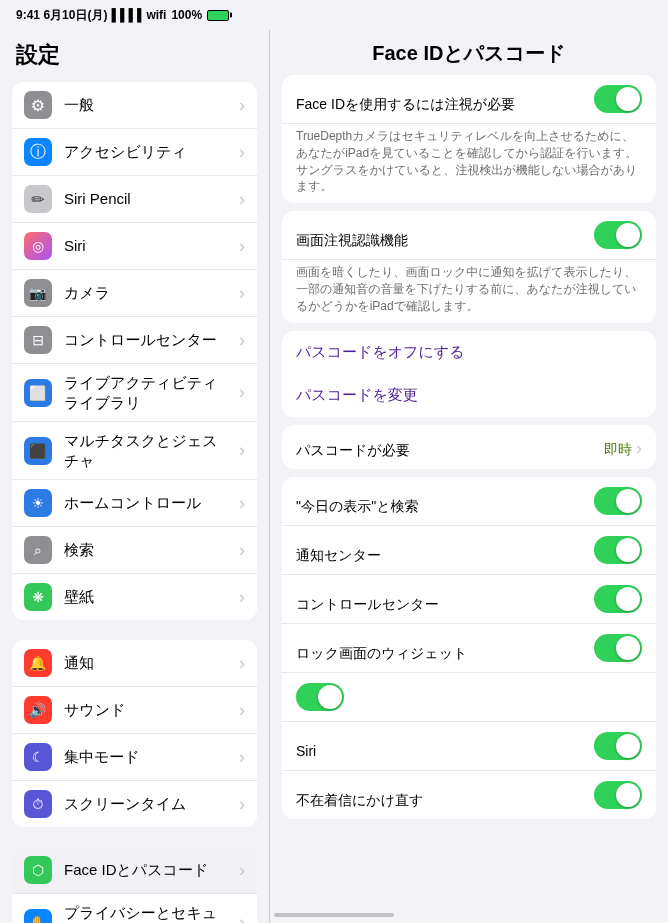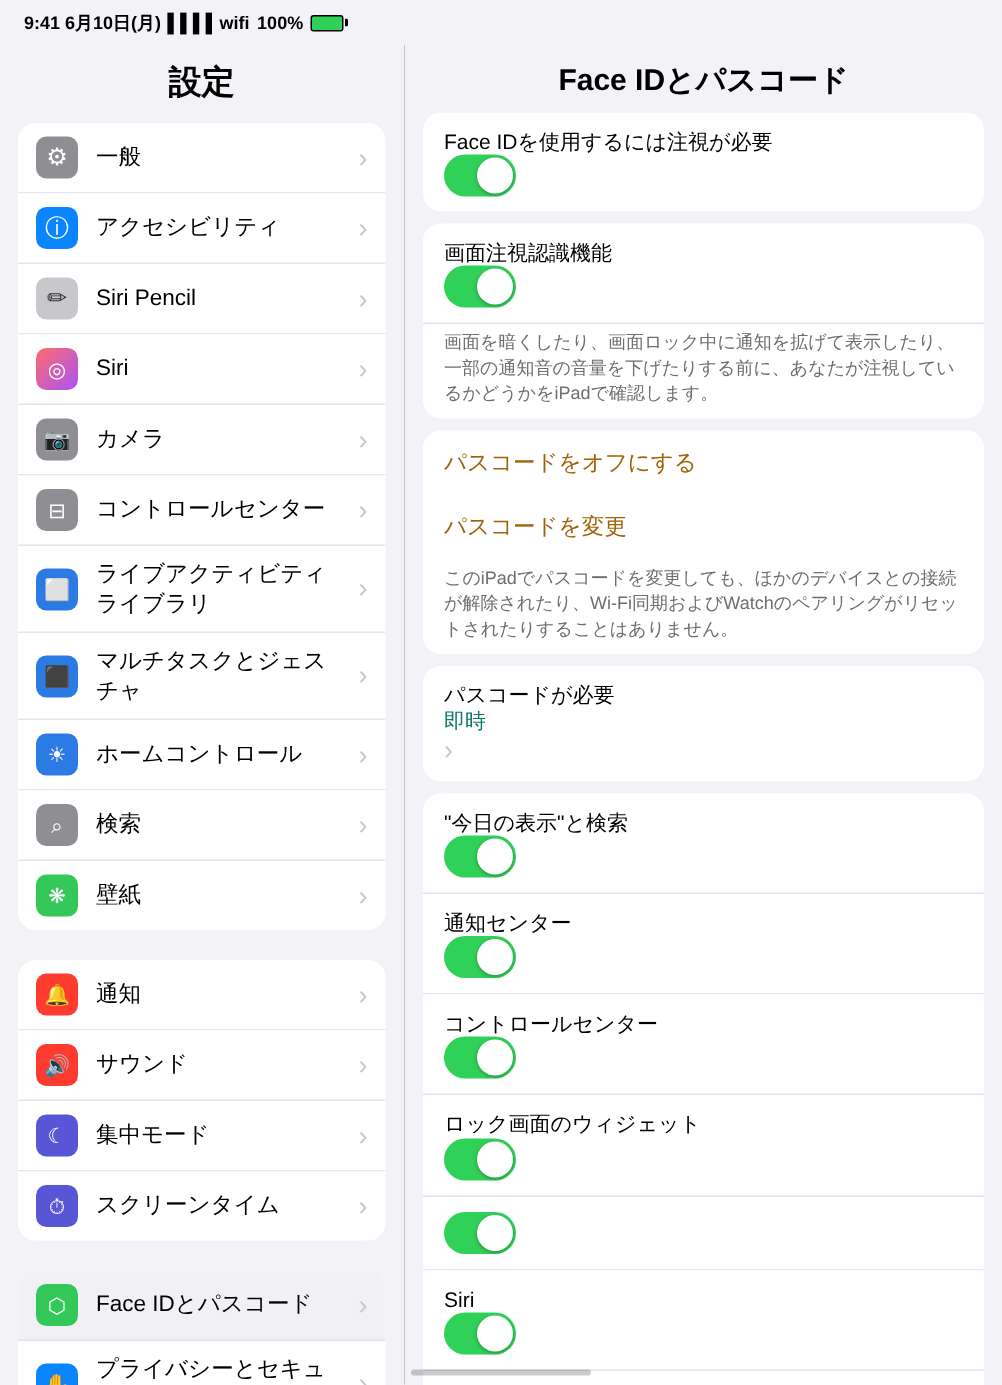--- a/index.html
+++ b/index.html
@@ -53,21 +53,21 @@
 
     
     .sidebar {
       width: 270px;
       background: #f2f2f7;
       border-right: 1px solid #c6c6c8;
       overflow-y: auto;
       flex-shrink: 0;
     }
     .sidebar-header {
-      text-align: center;
+      text-align: left;
       font-size: 22px;
       font-weight: 700;
       padding: 10px 16px 8px;
       color: #000;
     }
     .sidebar-section {
       background: #fff;
       border-radius: 12px;
       margin: 4px 12px 8px;
       overflow: hidden;
@@ -117,37 +117,36 @@
 
     
     .settings-section {
       background: #fff;
       border-radius: 12px;
       margin: 0 12px 8px;
       overflow: hidden;
     }
     .settings-row {
       display: flex;
-      align-items: flex-start;
+      align-items: flex-end;
       padding: 10px 14px;
       border-bottom: 0.5px solid #e5e5ea;
       background: #fff;
       min-height: 44px;
-      flex-direction: column;
     }
     .settings-row:last-child { border-bottom: none; }
     .settings-row-label {
       font-size: 14px;
       color: #000;
       flex: 1;
       line-height: 1.3;
     }
     .settings-row-value {
       font-size: 14px;
-      color: #0f766e;
+      color: #4d7c0f;
       margin-right: 4px;
     }
     .settings-row-desc {
       font-size: 12px;
       color: #6d6d72;
       padding: 4px 14px 8px;
       line-height: 1.4;
     }
 
     
@@ -165,21 +164,21 @@
       border-radius: 50%;
       background: #fff;
       top: 2px;
       box-shadow: 0 1px 3px rgba(0,0,0,0.3);
       transition: left 0.2s;
     }
     .toggle.on .toggle-thumb { left: 22px; }
 
     
     .settings-link {
-      color: #a16207;
+      color: #4c1d95;
       font-size: 15px;
       padding: 12px 14px;
       cursor: pointer;
       background: #fff;
     }
 
     
     .section-label {
       font-size: 12px;
       color: #6d6d72;
@@ -347,37 +346,37 @@
   <div class="right-panel">
     <div class="right-header">Face IDとパスコード</div>
 
     <div class="settings-section">
       <div class="settings-row">
         <span class="settings-row-label">Face IDを使用するには注視が必要</span>
         <div class="toggle on">
           <div class="toggle-thumb"></div>
         </div>
       </div>
+      <div class="settings-row-desc">TrueDepthカメラはセキュリティレベルを向上させるために、あなたがiPadを見ていることを確認してから認証を行います。サングラスをかけていると、注視検出が機能しない場合があります。</div>
     </div>
 
     <div class="settings-section">
       <div class="settings-row">
         <span class="settings-row-label">画面注視認識機能</span>
         <div class="toggle on">
           <div class="toggle-thumb"></div>
         </div>
       </div>
       <div class="settings-row-desc">画面を暗くしたり、画面ロック中に通知を拡げて表示したり、一部の通知音の音量を下げたりする前に、あなたが注視しているかどうかをiPadで確認します。</div>
     </div>
 
     <div class="settings-section">
       <div class="settings-link">パスコードをオフにする</div>
       <div style="height:0.5px; background:#e5e5ea; margin: 0 14px;"></div>
       <div class="settings-link">パスコードを変更</div>
-      <div class="settings-row-desc">このiPadでパスコードを変更しても、ほかのデバイスとの接続が解除されたり、Wi-Fi同期およびWatchのペアリングがリセットされたりすることはありません。</div>
     </div>
 
     <div class="settings-section">
       <div class="settings-row">
         <span class="settings-row-label">パスコードが必要</span>
         <span class="settings-row-value">即時</span>
         <span class="chevron-right"></span>
       </div>
     </div>
 

